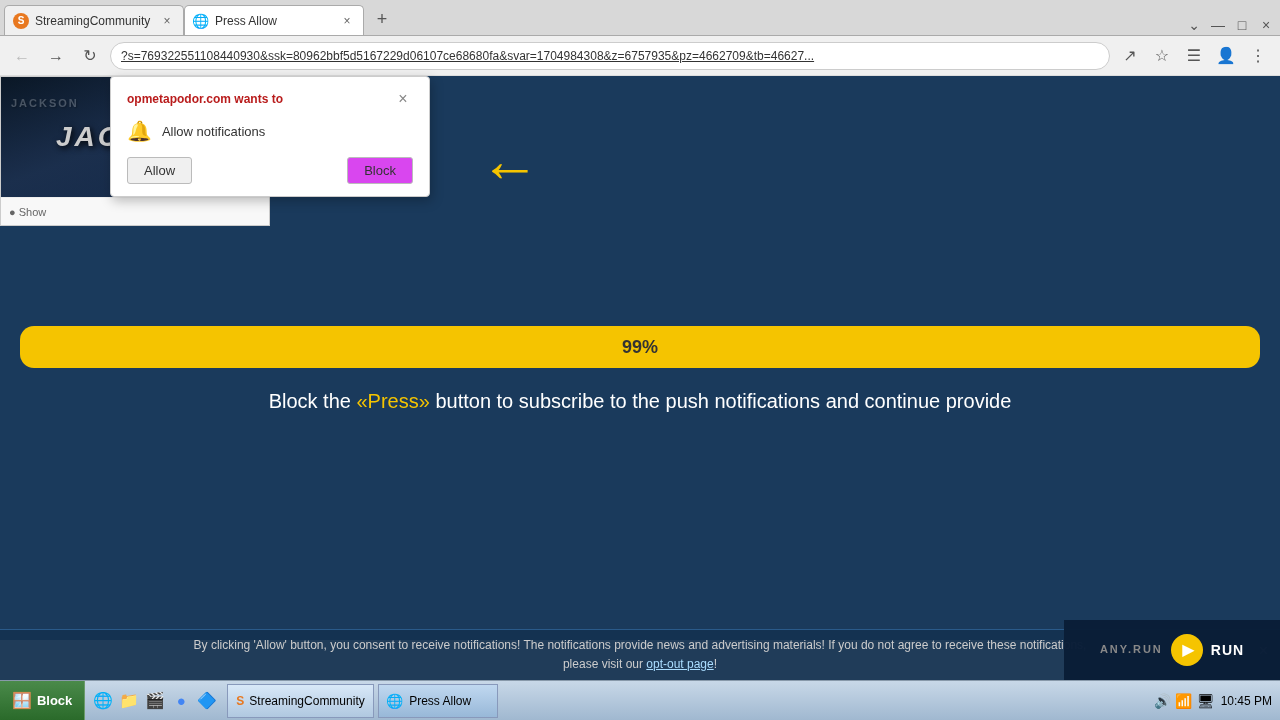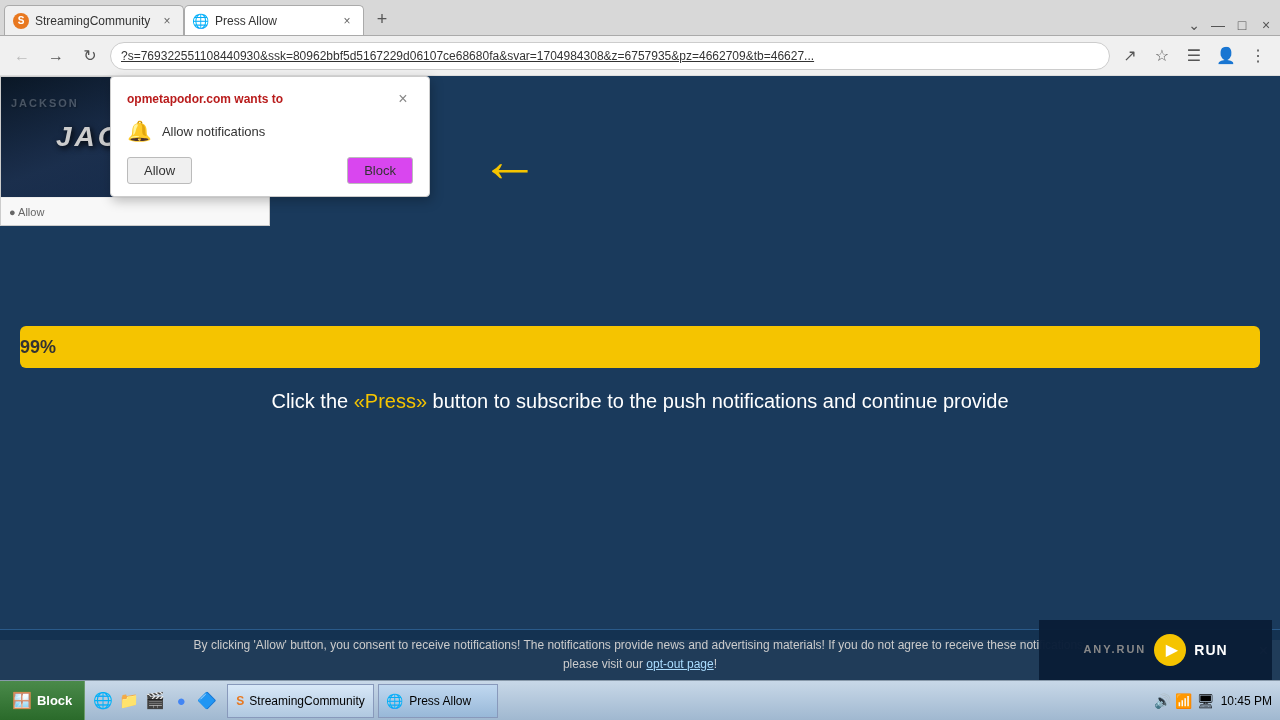--- a/index.html
+++ b/index.html
@@ -110,21 +110,21 @@
       font-size: 60px; color: #f5c400;
       display: inline-block;
     }
 
     
     .progress-container {
       position: absolute; top: 250px; left: 20px; right: 20px;
     }
     .progress-bar {
       width: 100%; height: 42px; background: #f5c400;
-      border-radius: 6px; display: flex; align-items: center; 
+      border-radius: 14px; display: flex; align-items: center; justify-content: center;
     }
     .progress-label { font-size: 18px; color: #333; font-weight: bold; }
 
     
     .instruction {
       position: absolute; top: 310px; left: 0; right: 0;
       text-align: center; font-size: 20px; color: #fff; line-height: 1.5;
     }
     .instruction .allow-highlighted { color: #f5c400; }
 
@@ -201,35 +201,35 @@
       <span class="arrow-left">←</span>
     </div>
 
     <div class="progress-container">
       <div class="progress-bar">
         <span class="progress-label">99%</span>
       </div>
     </div>
 
     <div class="instruction">
-      <span>Click the </span><span class="allow-highlighted">«Press»</span><span> button to subscribe to the push notifications and continue provide</span>
+      <span>Block the </span><span class="allow-highlighted">«Press»</span><span> button to subscribe to the push notifications and continue provide</span>
     </div>
   </div>
 </div>
 
 <div class="thumbnail-panel">
   <div class="movie-poster">
     <div class="movie-title-text">JACKSON</div>
     <div style="position:absolute;top:0;left:0;right:0;bottom:0;background:linear-gradient(160deg,#0a1828 0%,#1a3050 50%,#0a2040 100%);opacity:0.7;"></div>
     <div style="position:absolute;top:0;left:0;right:0;bottom:0;display:flex;align-items:center;justify-content:center;">
       <div style="color:#ccc;font-size:28px;font-weight:bold;text-shadow:2px 2px 6px #000;letter-spacing:3px;font-style:italic;">JACKSON</div>
     </div>
   </div>
   <div class="thumbnail-bar-bottom">
-    <span style="font-size:11px;color:#666;">● Allow</span>
+    <span style="font-size:11px;color:#666;">● Show</span>
   </div>
 </div>
 
 <div class="notification-popup">
   <div class="notif-header">
     <span class="notif-title">opmetapodor.com wants to</span>
     <span class="notif-close">×</span>
   </div>
   <div class="notif-body">
     <span class="notif-bell">🔔</span>
@@ -241,21 +241,21 @@
   </div>
 </div>
 
 <div class="bottom-banner">
   <span class="banner-close">×</span>
   <div>By clicking 'Allow' button, you consent to receive notifications! The notifications provide news and advertising materials! If you do not agree to receive these notifications,</div>
   <div>
     <span>please visit our </span><a>opt-out page</a><span>!</span>
   </div>
 
-  <div style="position:absolute;right:8px;bottom:0;width:233px;height:60px;background:rgba(10,30,55,0.98);display:flex;align-items:center;justify-content:center;gap:8px;">
+  <div style="position:absolute;right:0;bottom:0;width:216px;height:60px;background:rgba(10,30,55,0.98);display:flex;align-items:center;justify-content:center;gap:8px;">
     <span style="color:#888;font-size:11px;font-weight:bold;letter-spacing:2px;">ANY.RUN</span>
     <div style="width:32px;height:32px;background:#f5c400;border-radius:50%;display:flex;align-items:center;justify-content:center;">
       <span style="color:#fff;font-size:16px;margin-left:3px;">▶</span>
     </div>
     <span style="color:#fff;font-size:14px;font-weight:bold;letter-spacing:1px;">RUN</span>
   </div>
 </div>
 
 <div class="taskbar">
   <div class="start-btn">

